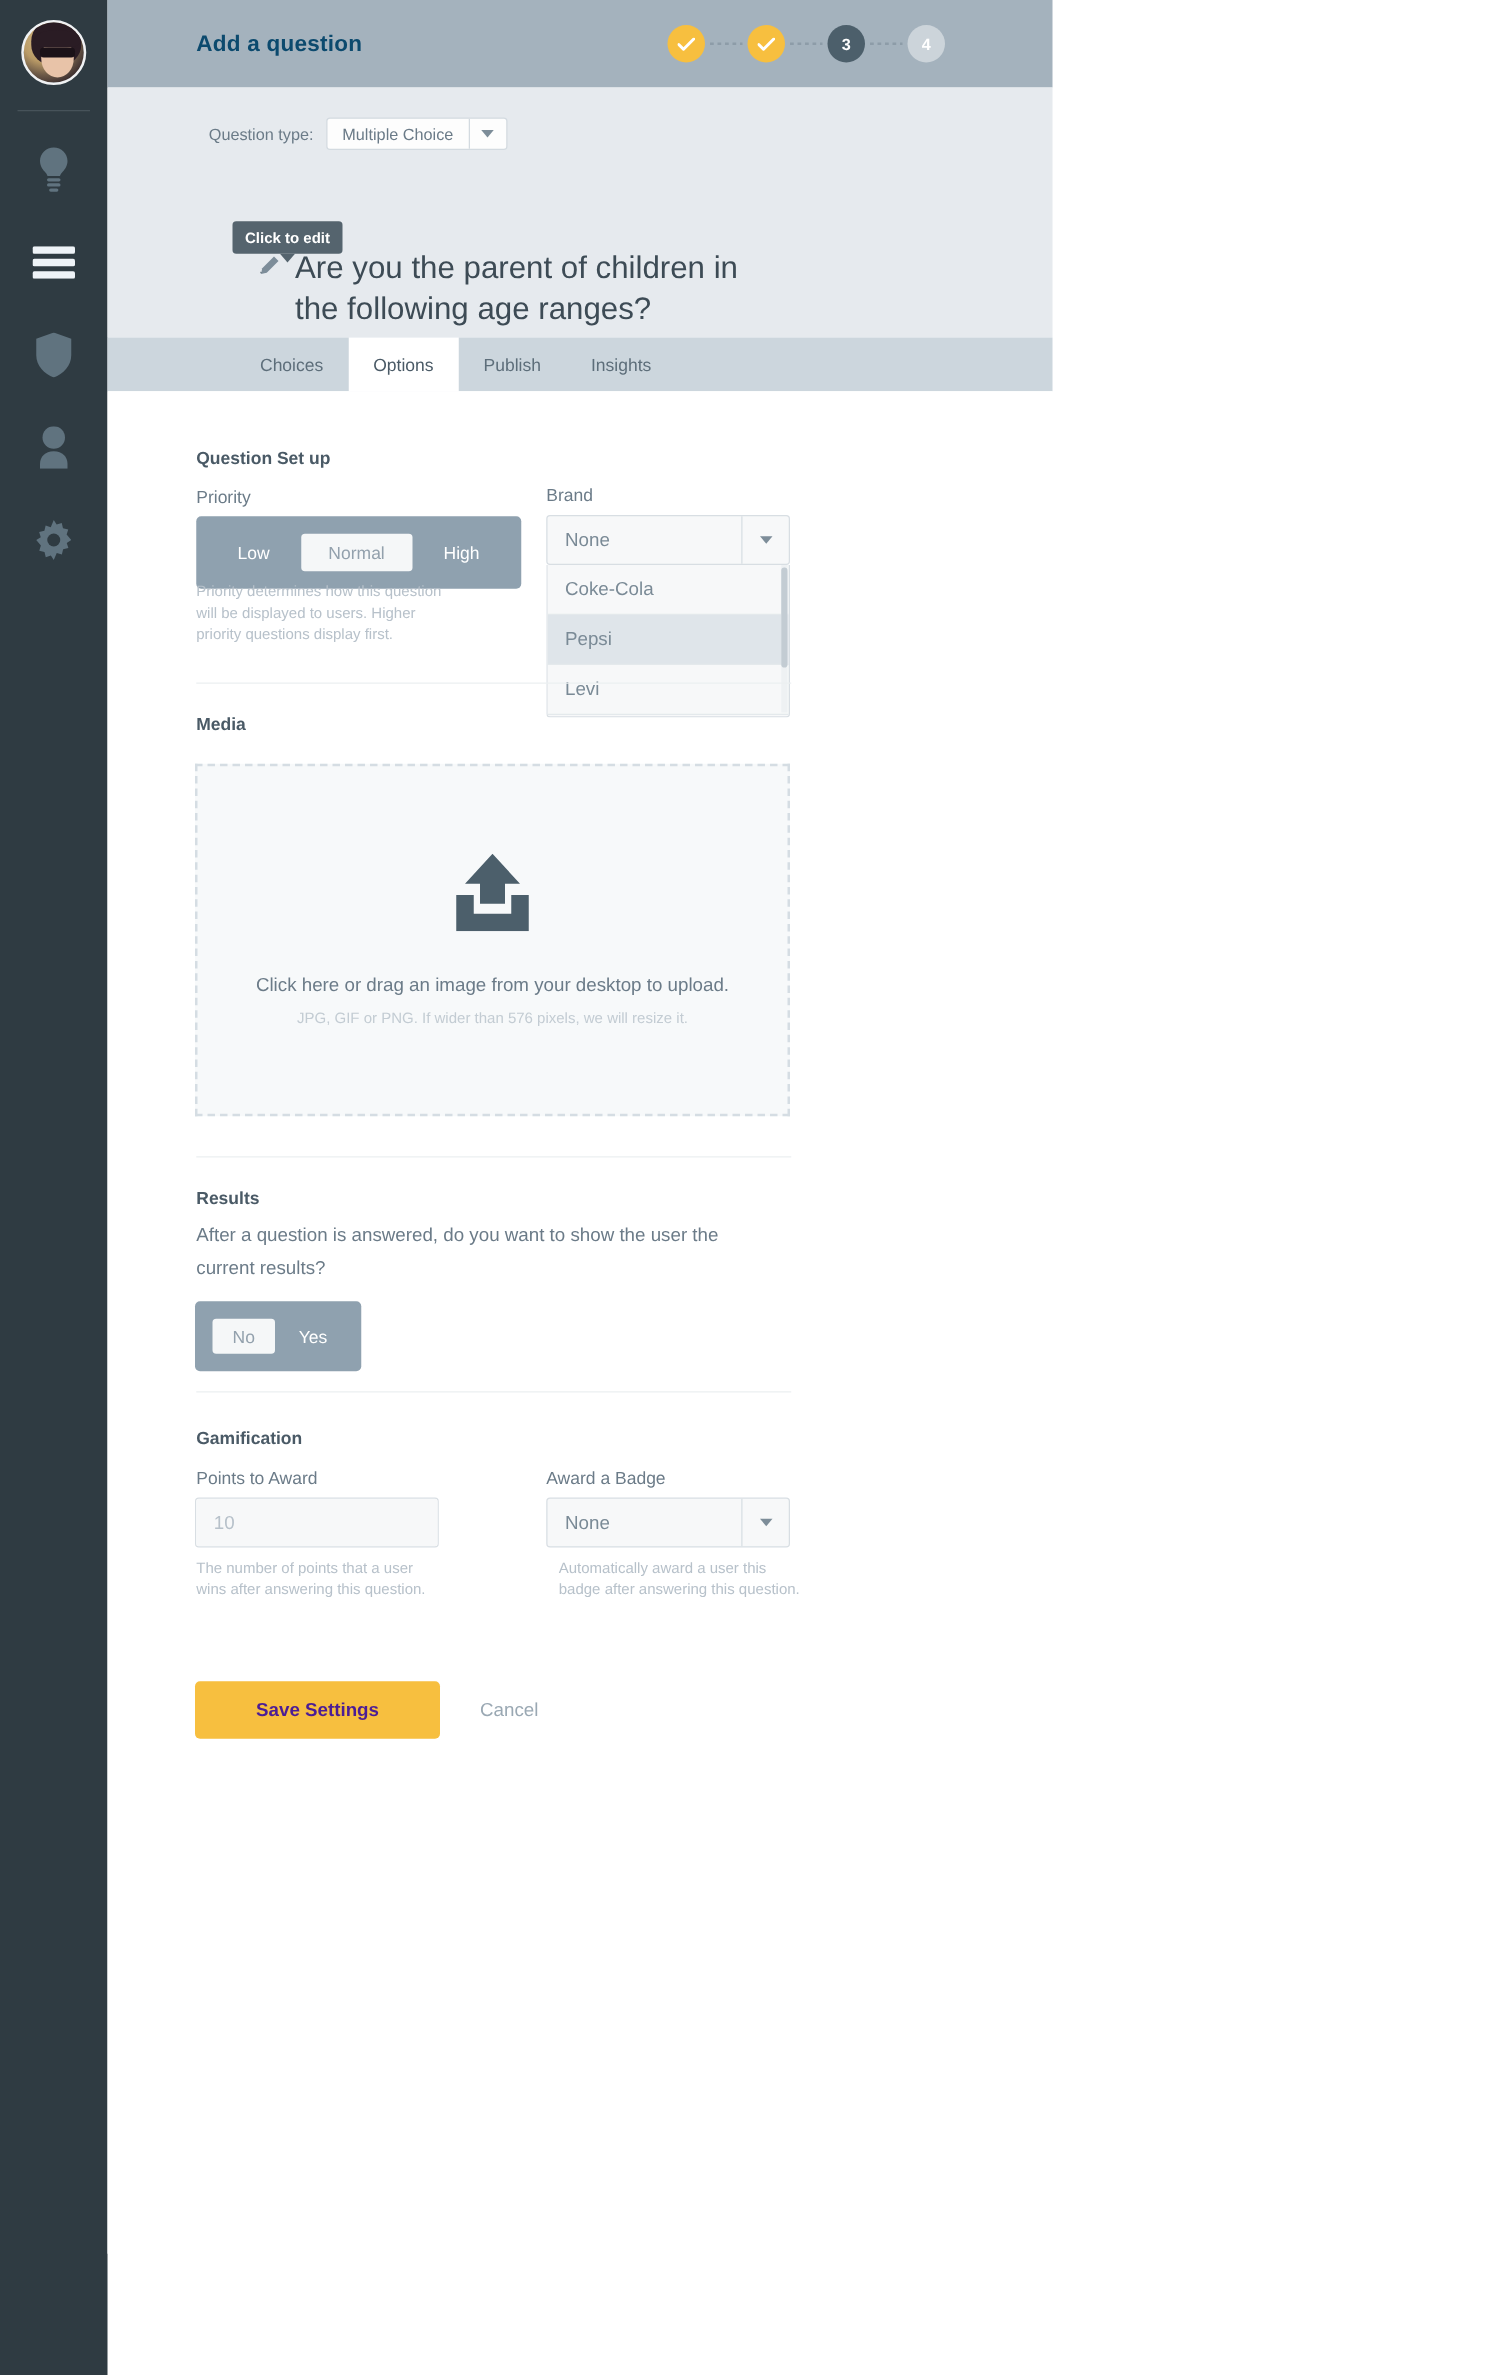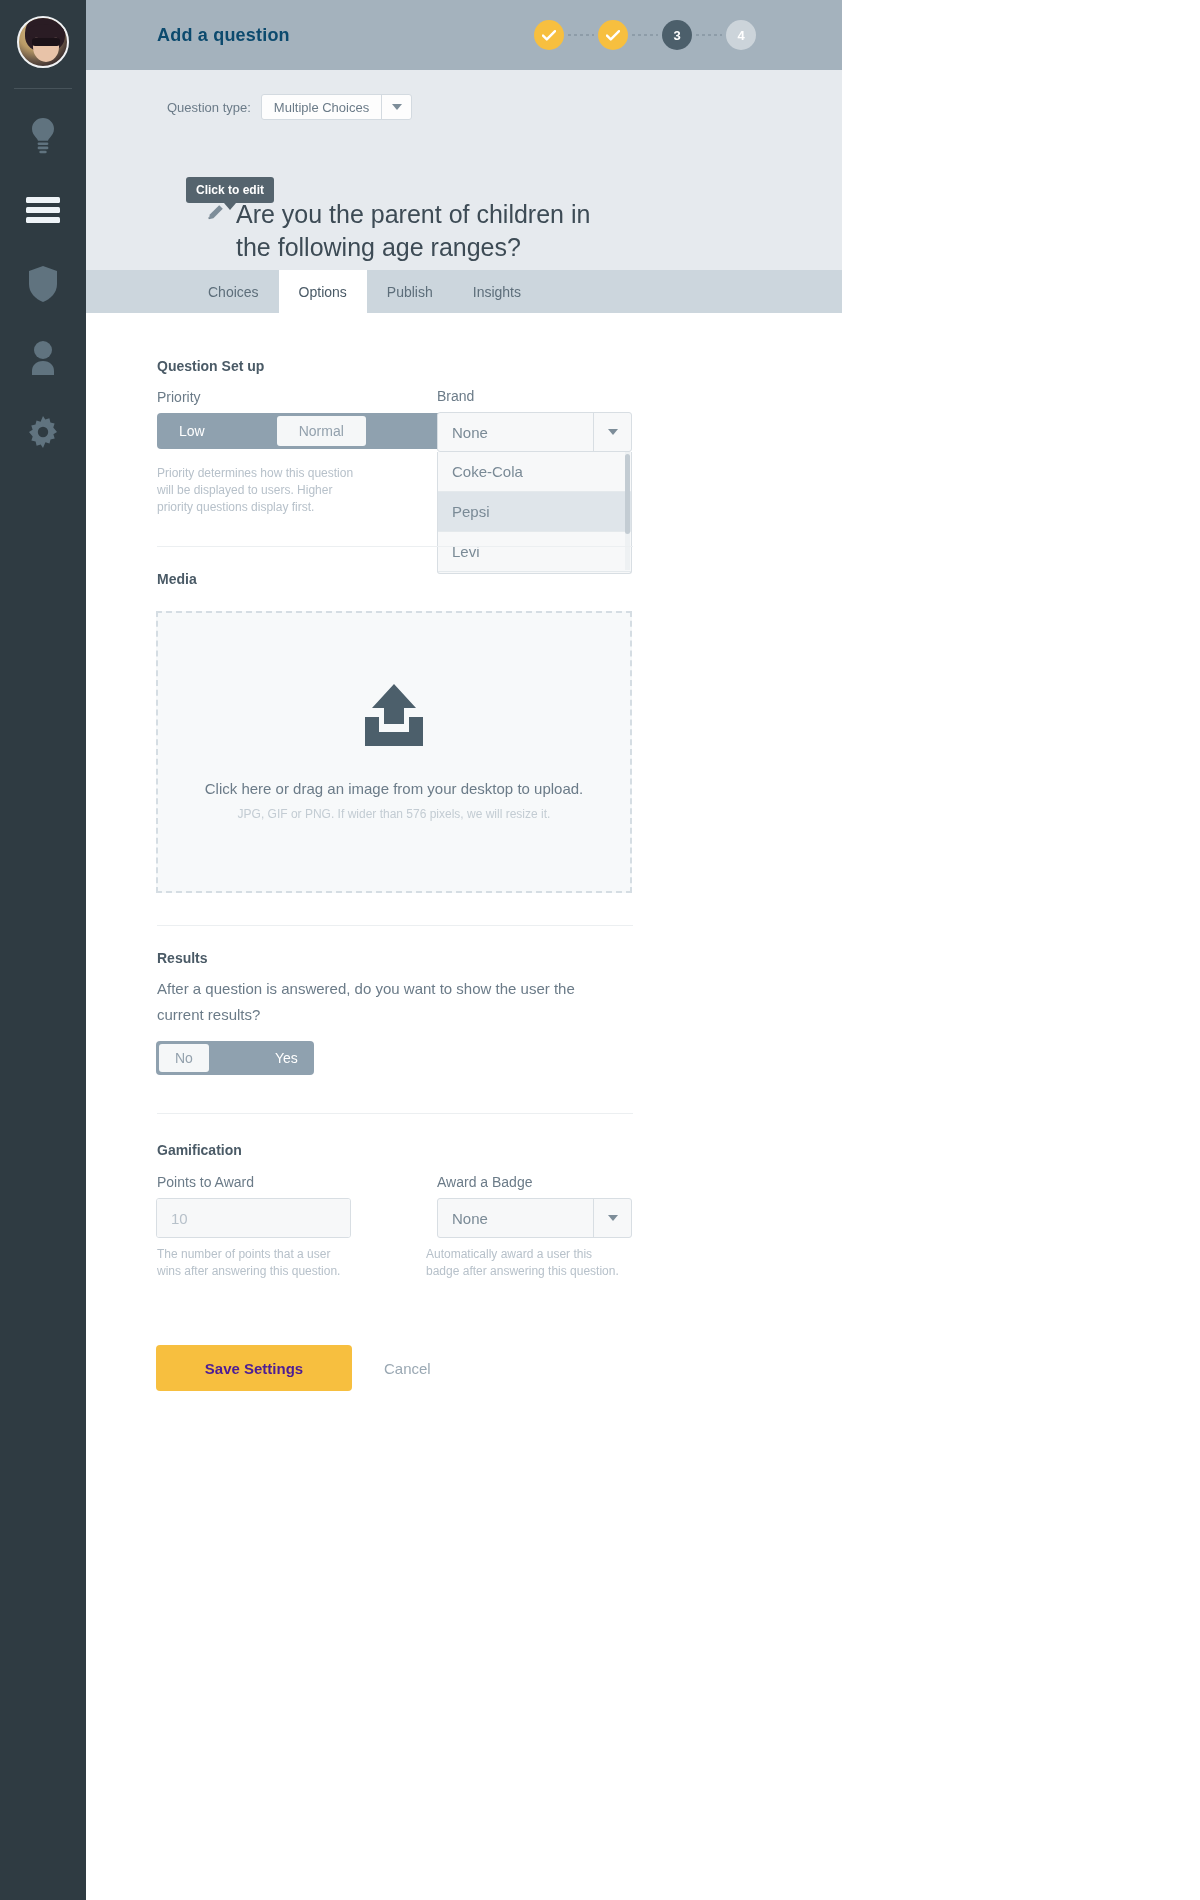--- a/index.html
+++ b/index.html
@@ -168,23 +168,22 @@
     font-size: 14px; font-weight: bold; color: #4a5a66;
   }
   .field-label { font-size: 14px; color: #6b7b88; }
   .help {
     font-size: 12px; line-height: 17px; color: #b7c1ca;
   }
   .hr { height: 1px; background: #eceff1; }
 
   
   .seg {
-    display: inline-flex; background: #8fa1af; border-radius: 4px; padding: 0;
+    display: inline-flex; background: #8fa1af; border-radius: 4px; padding: 11px;
     overflow: hidden;
-    gap: 47px;
   }
   .seg-btn {
     font-size: 14px; color: #ffffff;
     padding: 0 22px; height: 36px; display: flex; align-items: center; justify-content:center;
   }
   .seg-btn.on { background: #f5f7f8; color: #93a1ad; border-radius: 3px; margin: 3px; height: 30px; }
 
   .seg-sm .seg-btn { padding: 0 16px; height: 34px; font-size: 14px; }
   .seg-sm .seg-btn.on { height: 28px; }
 
@@ -337,21 +336,21 @@
       <div class="step-dots"></div>
       <div class="step todo">4</div>
     </div>
   </div>
 
   <div class="qpanel">
 
     <div class="qtype-row">
       <span class="qtype-label">Question type:</span>
       <div class="qtype-select">
-        <span class="qtype-value">Multiple Choices</span>
+        <span class="qtype-value">Multiple Choice</span>
         <span class="qtype-arrow">
             <span class="caret"></span>
           </span>
       </div>
     </div>
 
     <div class="tooltip">Click to edit</div>
 
     <div class="qtitle-row">
       <span class="pencil">
@@ -458,21 +457,21 @@
 
     <div class="dd-wrap" style="position:absolute; left:351px; top:885px;">
       <div class="dd-head">
         <span class="dd-val">None</span>
         <span class="dd-arrow">
             <span class="caret"></span>
           </span>
       </div>
     </div>
 
-    <div style="position:absolute; left:340px; top:933px; width:200px;" class="help">Automatically award a user this badge after answering this question.</div>
+    <div style="position:absolute; left:361px; top:933px; width:200px;" class="help">Automatically award a user this badge after answering this question.</div>
 
     <div style="position:absolute; left:70px; top:1032px; display:flex; align-items:center;">
       <button class="btn-save">Save Settings</button>
       <span class="btn-cancel">Cancel</span>
     </div>
   </div>
 
 
 </div>
 

